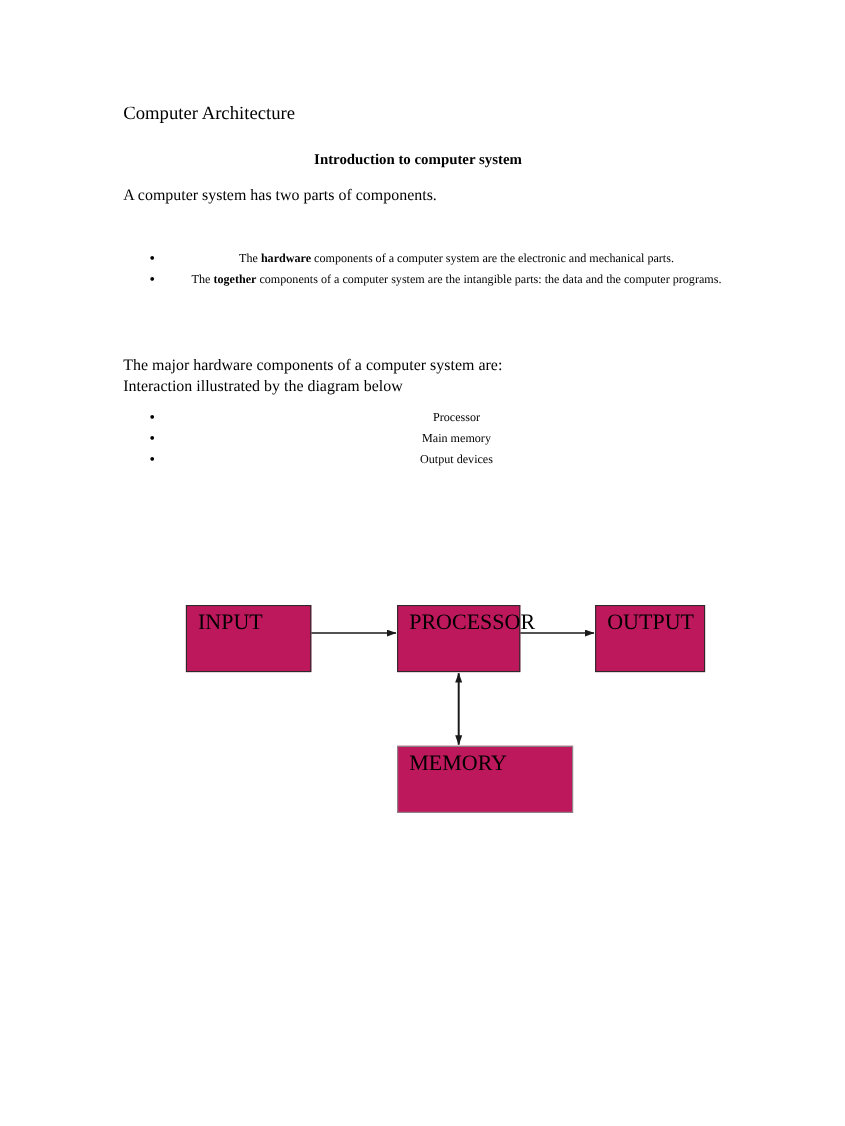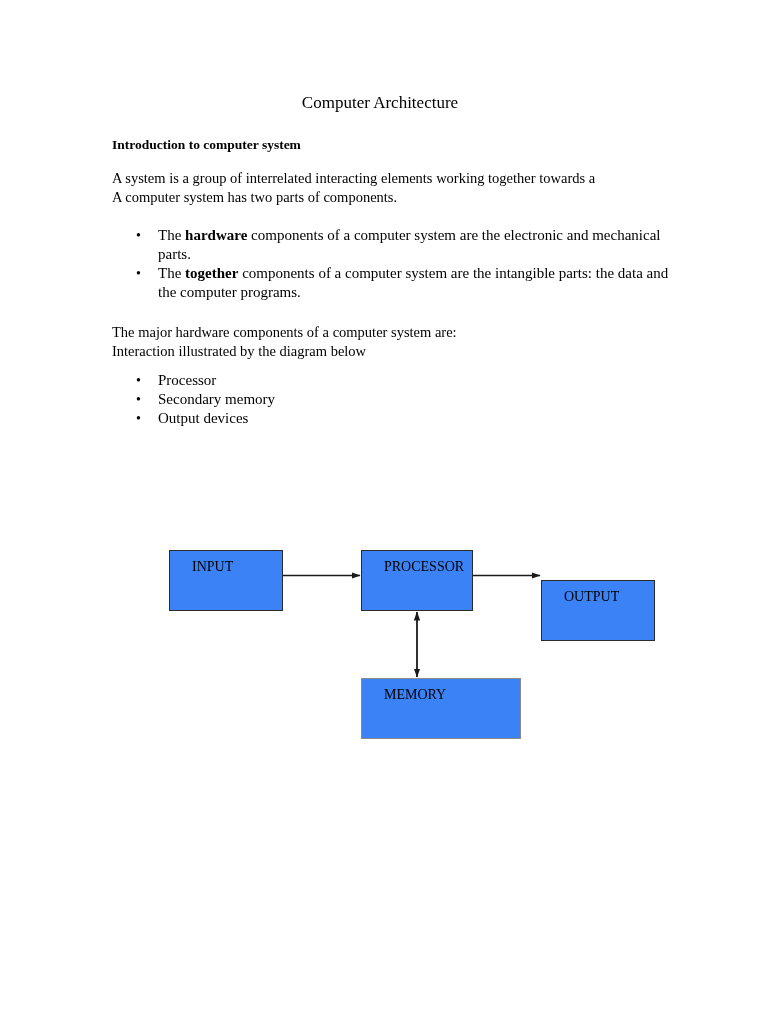--- a/index.html
+++ b/index.html
@@ -24,57 +24,58 @@
     height: 1024px;
     background: #ffffff;
   }
 
   
   .doc-title {
     position: absolute;
     left: 112px;
     top: 92px;
     width: 536px;
-    text-align: center;
+    text-align: left;
     font-size: 17px;
     line-height: 22px;
     font-weight: normal;
   }
 
   .section-heading {
     position: absolute;
     left: 112px;
     width: 536px;
     font-size: 13.5px;
     line-height: 17px;
     font-weight: bold;
   }
-  .section-heading.h1 { top: 136px; }
+  .section-heading.h1 { top: 136px; text-align: center; }
 
   .para {
     position: absolute;
     left: 112px;
     width: 545px;
     font-size: 14.5px;
     line-height: 19px;
   }
   .para.p1 { top: 169px; }
   .para.p2 { top: 323px; }
 
   .para .line { display: block; white-space: nowrap; }
 
   
   ul.bullets {
     position: absolute;
     margin: 0;
     padding: 0;
     list-style: none;
-    font-size: 15px;
+    font-size: 11px;
     line-height: 19px;
     width: 560px;
+    text-align: center;
   }
   ul.bullets.list1 { left: 112px; top: 226px; }
   ul.bullets.list2 { left: 112px; top: 371px; }
 
   ul.bullets > li {
     position: relative;
     padding-left: 46px;
     margin: 0;
   }
   ul.bullets > li::before {
@@ -91,73 +92,72 @@
   .diagram {
     position: absolute;
     left: 0;
     top: 0;
     width: 768px;
     height: 1024px;
     pointer-events: none;
   }
   .dg-box {
     position: absolute;
-    background: #3b82f6;
+    background: #be185d;
     box-sizing: border-box;
-    font-size: 14px;
+    font-size: 20px;
     line-height: 17px;
-    padding: 7px 0 0 22px;
+    padding: 7px 0 0 10px;
     pointer-events: auto;
   }
   .dg-box.dark   { border: 1.3px solid #2b2b2b; }
   .dg-box.gray   { border: 1.6px solid #8a8a8a; }
 
   .box-input     { left: 169px; top: 550px; width: 114px; height: 61px; }
   .box-processor { left: 361px; top: 550px; width: 112px; height: 61px; }
-  .box-output    { left: 541px; top: 580px; width: 114px; height: 61px; }
+  .box-output    { left: 541px; top: 550px; width: 100px; height: 61px; }
   .box-memory    { left: 361px; top: 678px; width: 160px; height: 61px; }
 
   .dg-svg {
     position: absolute;
     left: 0; top: 0;
     width: 768px;
     height: 1024px;
   }
 </style>
 </head>
 <body>
 
 <div class="page">
 
   <div class="doc-title">Computer Architecture</div>
 
   <div class="section-heading h1">Introduction to computer system</div>
 
   <div class="para p1">
-    <span class="line">A system is a group of interrelated interacting elements working together towards a</span>
     <span class="line">A computer system has two parts of components.</span>
   </div>
 
   <ul class="bullets list1">
     <li>
       <span>The </span><b>hardware</b><span> components of a computer system are the electronic and mechanical parts.</span>
     </li>
     <li>
       <span>The </span><b>together</b><span> components of a computer system are the intangible parts: the data and the computer programs.</span>
     </li>
   </ul>
 
   <div class="para p2">
     <span class="line">The major hardware components of a computer system are:</span>
     <span class="line">Interaction illustrated by the diagram below</span>
   </div>
 
   <ul class="bullets list2">
     <li>Processor</li>
-    <li>Secondary memory</li>
+    <li>Main memory</li>
     <li>Output devices</li>
   </ul>
 
   <div class="diagram">
 
     <svg class="dg-svg" viewBox="0 0 768 1024">
       <defs>
         <marker id="arrowEnd" markerWidth="9" markerHeight="9" refX="8.5" refY="3.2" orient="auto" markerUnits="userSpaceOnUse">
           <path d="M0,0 L9,3.2 L0,6.4 z" fill="#1a1a1a"></path>
         </marker>

